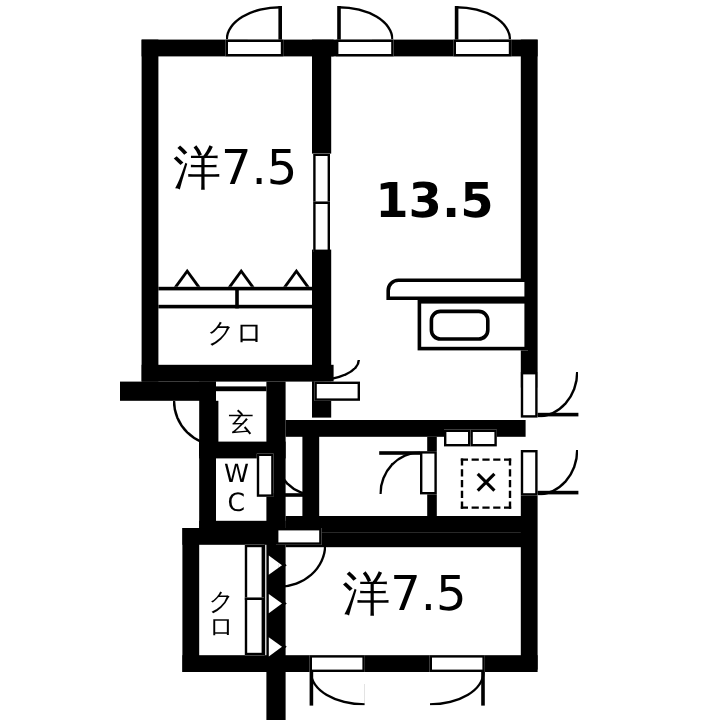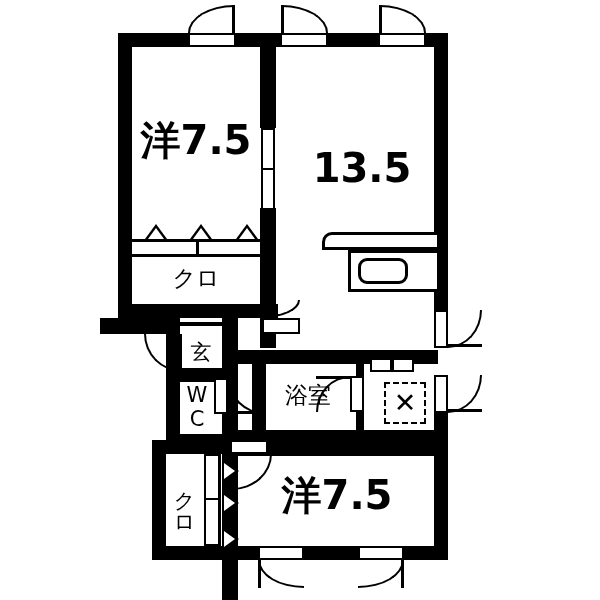--- a/index.html
+++ b/index.html
@@ -15,21 +15,21 @@
   
   .label{
     position:absolute;
     color:#000000;
     font-weight:400;
     white-space:nowrap;
     line-height:1;
     display:flex;align-items:center;justify-content:center;
     font-family:"DejaVu Sans","Liberation Sans",sans-serif;
   }
-  .lbl-big{font-size:40px;letter-spacing:0px;font-weight:bold;}
+  .lbl-big{font-size:40px;letter-spacing:0px;}
   .lbl-ldk{font-size:40px;font-weight:700;}
   .lbl-mid{font-size:23px;}
   .lbl-sm{font-size:21px;}
   .lbl-vert{
     writing-mode:vertical-rl;
     text-orientation:upright;
     font-size:21px;
     letter-spacing:1px;
   }
   
@@ -135,21 +135,20 @@
   <div class="arc arc-bl" style="left:228px;top:378px;width:36px;height:36px;"></div>
   <div class="thin" style="left:228px;top:411px;width:36px;height:3px;"></div>
 
   <div class="wall" style="left:238px;top:350px;width:200px;height:14px;"></div>
 
   <div class="opening" style="left:262px;top:318px;width:38px;height:16px;"></div>
   <div class="arc arc-br" style="left:262px;top:300px;width:38px;height:18px;"></div>
 
   <div class="wall" style="left:252px;top:350px;width:14px;height:82px;"></div>
   <div class="wall" style="left:238px;top:430px;width:200px;height:14px;"></div>
-  <div class="label lbl-mid" style="left:270px;top:378px;width:76px;height:34px;">浴室</div>
 
   <div class="opening" style="left:350px;top:376px;width:14px;height:36px;"></div>
   <div class="arc arc-tl" style="left:316px;top:376px;width:34px;height:36px;"></div>
   <div class="thin" style="left:316px;top:376px;width:34px;height:3px;"></div>
 
   <div class="wall" style="left:356px;top:364px;width:8px;height:12px;"></div>
   <div class="wall" style="left:356px;top:412px;width:8px;height:20px;"></div>
 
   <div class="opening" style="left:370px;top:358px;width:22px;height:14px;"></div>
   <div class="opening" style="left:392px;top:358px;width:22px;height:14px;"></div>

